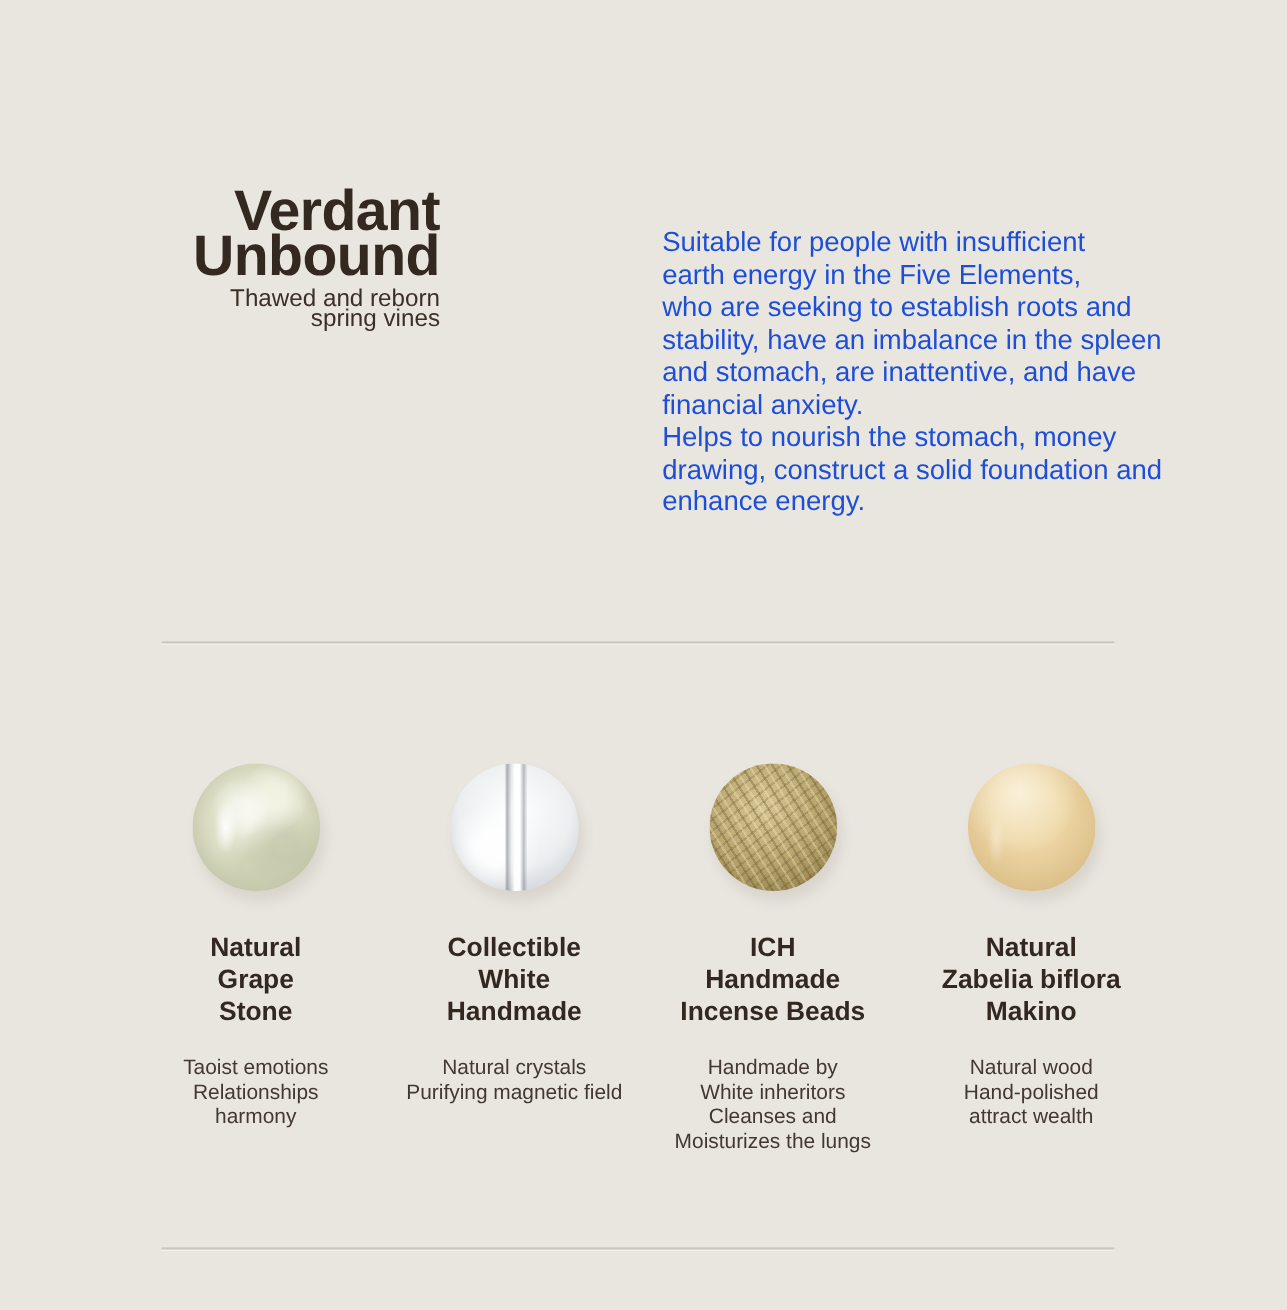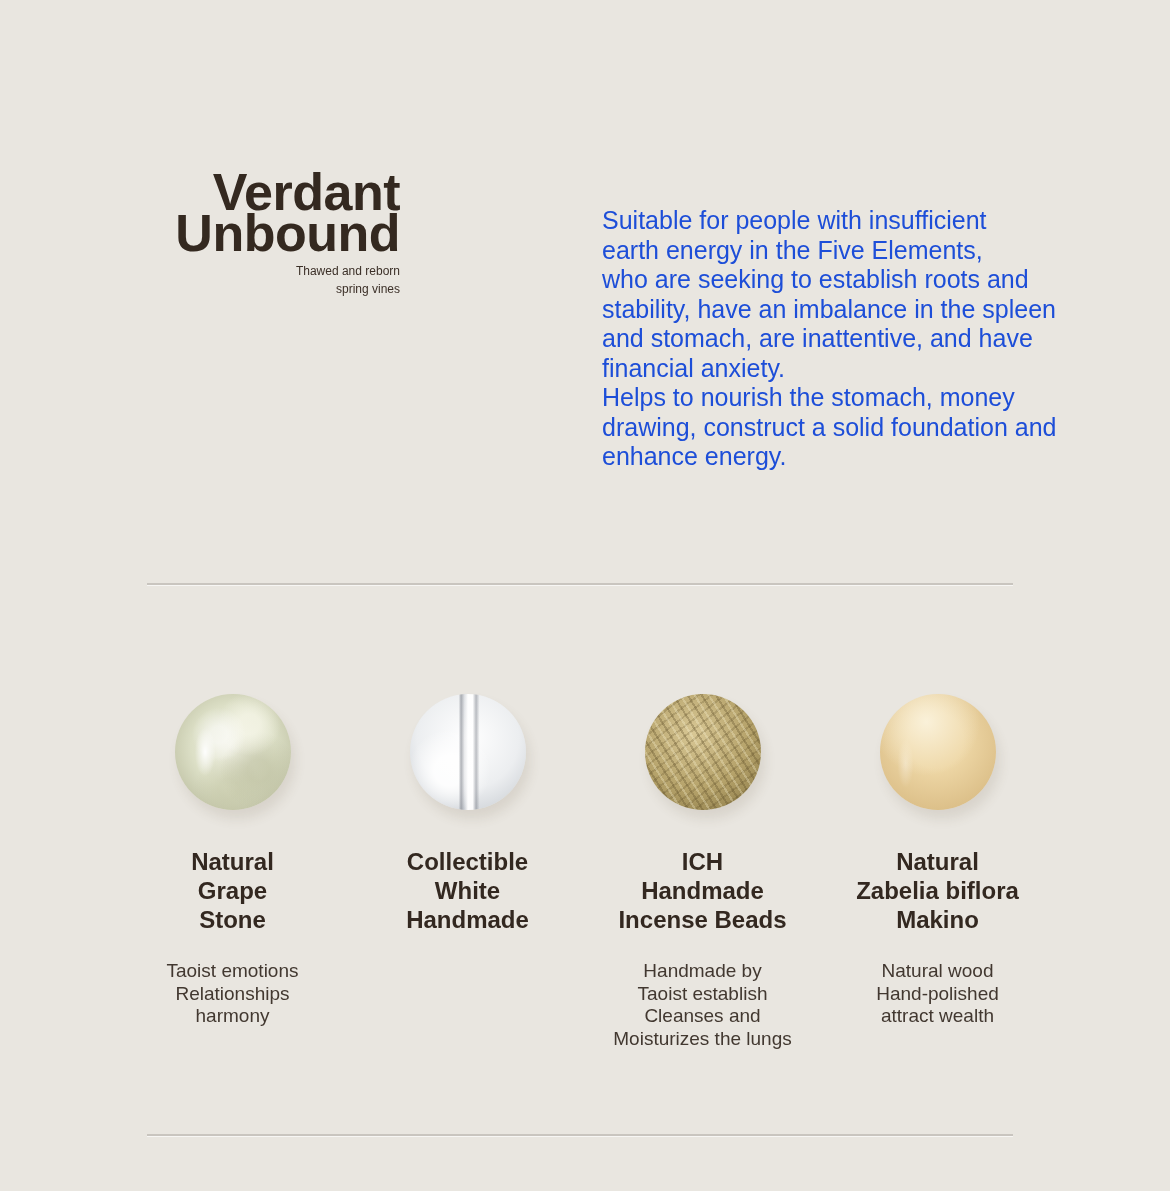--- a/index.html
+++ b/index.html
@@ -25,21 +25,21 @@
   .title {
     font-size: 52px;
     font-weight: 700;
     line-height: 41px;
     letter-spacing: -0.5px;
     color: #342920;
     white-space: pre-line;
   }
   .subtitle {
     margin-top: 8px;
-    font-size: 12px;
+    font-size: 22px;
     line-height: 18px;
     color: #3b2f27;
     white-space: pre-line;
   }
 
   .description {
     position: absolute;
     left: 602px;
     top: 206px;
     width: 500px;
@@ -173,29 +173,31 @@
     <div class="material-details">Taoist emotions
 Relationships
 harmony</div>
   </div>
 
   <div class="material">
     <div class="bead bead-crystal" style="--base: #eceef0; --hi: #ffffff; --edge: #c2c7cd;"></div>
     <div class="material-heading">Collectible
 White
 Handmade</div>
+    <div class="material-details">Natural crystals
+Purifying magnetic field</div>
   </div>
 
   <div class="material">
     <div class="bead bead-incense" style="--base: #b5a26a; --hi: #d8c795; --edge: #857442;"></div>
     <div class="material-heading">ICH
 Handmade
 Incense Beads</div>
     <div class="material-details">Handmade by
-Taoist establish
+White inheritors
 Cleanses and
 Moisturizes the lungs</div>
   </div>
 
   <div class="material">
     <div class="bead bead-wood" style="--base: #eed7a6; --hi: #faf1d9; --edge: #d7b981;"></div>
     <div class="material-heading">Natural
 Zabelia biflora
 Makino</div>
     <div class="material-details">Natural wood

